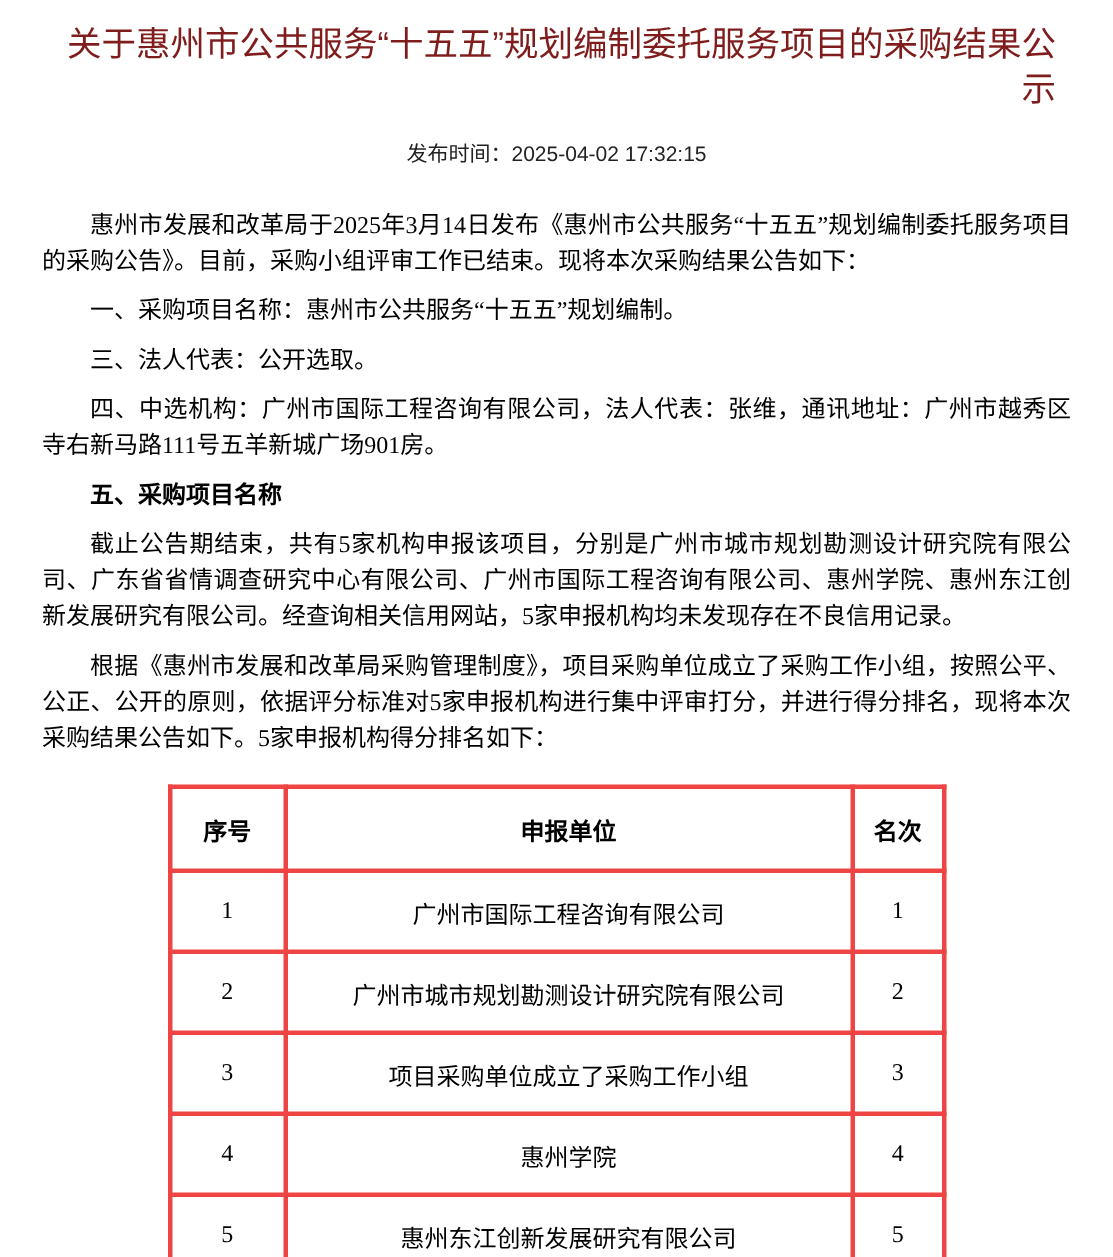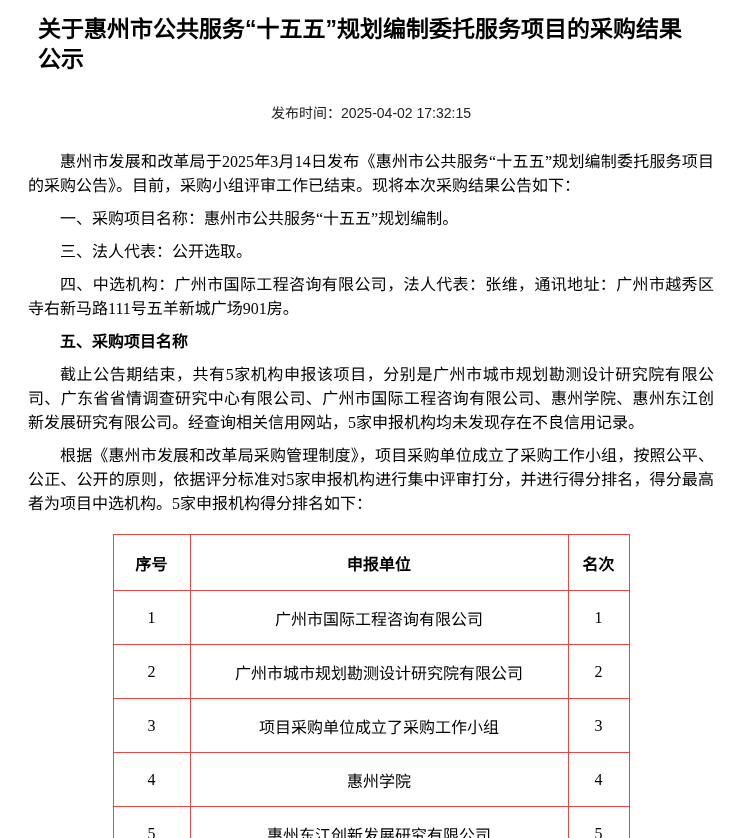--- a/index.html
+++ b/index.html
@@ -12,29 +12,29 @@
     font-family: "Liberation Serif", "DejaVu Serif", serif;
     overflow: hidden;
   }
   .page {
     width: 742px;
     height: 838px;
     padding: 0 28px;
   }
   .doc-title {
     margin: 14px 10px 0 10px;
-    text-align: left;
+    text-align: right;
     font-family: "Liberation Sans", "DejaVu Sans", sans-serif;
-    font-weight: 700;
+    font-weight: 400;
     font-size: 23px;
     line-height: 30px;
-    color: #000000;
+    color: #7f1d1d;
   }
   .publish-time {
-    margin-top: 30px;
+    margin-top: 19px;
     text-align: center;
     font-family: "Liberation Sans", "DejaVu Sans", sans-serif;
     font-size: 14px;
     line-height: 18px;
     color: #222222;
   }
   .doc p {
     margin: 9px 0;
     font-size: 16px;
     line-height: 24px;
@@ -48,21 +48,21 @@
     margin: 18px auto 0 auto;
     width: 516px;
     border-collapse: collapse;
     table-layout: fixed;
     font-size: 16px;
   }
   table.rank-table col.col-index { width: 77px; }
   table.rank-table col.col-org   { width: 378px; }
   table.rank-table col.col-rank  { width: 61px; }
   table.rank-table th, table.rank-table td {
-    border: 1px solid #ef4444;
+    border: 3px solid #ef4444;
     text-align: center;
     vertical-align: middle;
     padding: 0 4px;
   }
   table.rank-table th { height: 56px; font-weight: 700; }
   table.rank-table td { height: 54px; font-weight: 400; }
 </style>
 </head>
 <body>
 
@@ -80,21 +80,21 @@
 
 
     <p><span class="label-bold">三、法人代表：</span><span>公开选取。</span></p>
 
     <p><span>四、中选机构：</span><span>广州市国际工程咨询有限公司，法人代表：张维，通讯地址：广州市越秀区寺右新马路111号五羊新城广场901房。</span></p>
 
     <p class="heading-bold">五、采购项目名称</p>
 
     <p>截止公告期结束，共有5家机构申报该项目，分别是广州市城市规划勘测设计研究院有限公司、广东省省情调查研究中心有限公司、广州市国际工程咨询有限公司、惠州学院、惠州东江创新发展研究有限公司。经查询相关信用网站，5家申报机构均未发现存在不良信用记录。</p>
 
-    <p>根据《惠州市发展和改革局采购管理制度》，项目采购单位成立了采购工作小组，按照公平、公正、公开的原则，依据评分标准对5家申报机构进行集中评审打分，并进行得分排名，得分最高者为项目中选机构。5家申报机构得分排名如下：</p>
+    <p>根据《惠州市发展和改革局采购管理制度》，项目采购单位成立了采购工作小组，按照公平、公正、公开的原则，依据评分标准对5家申报机构进行集中评审打分，并进行得分排名，现将本次采购结果公告如下。5家申报机构得分排名如下：</p>
 
   </div>
 
   <table class="rank-table">
     <colgroup>
       <col class="col-index">
       <col class="col-org">
       <col class="col-rank">
     </colgroup>
     <thead>

